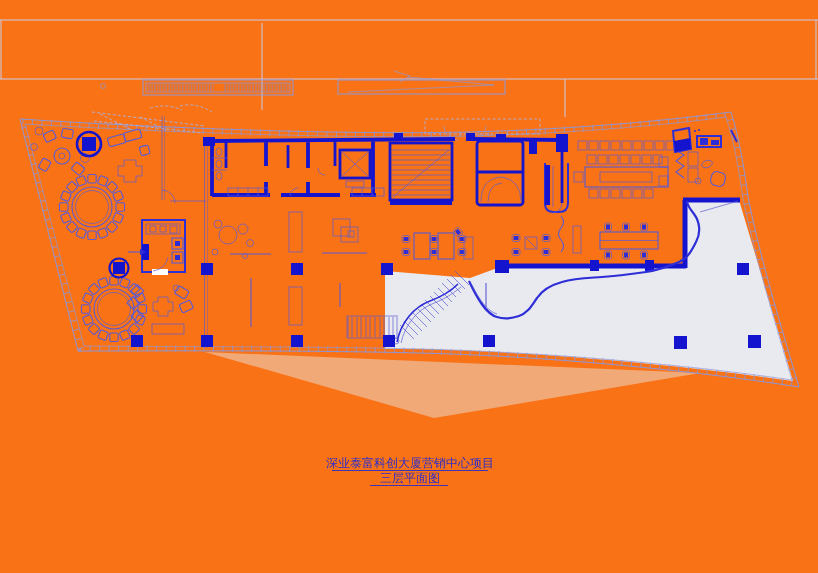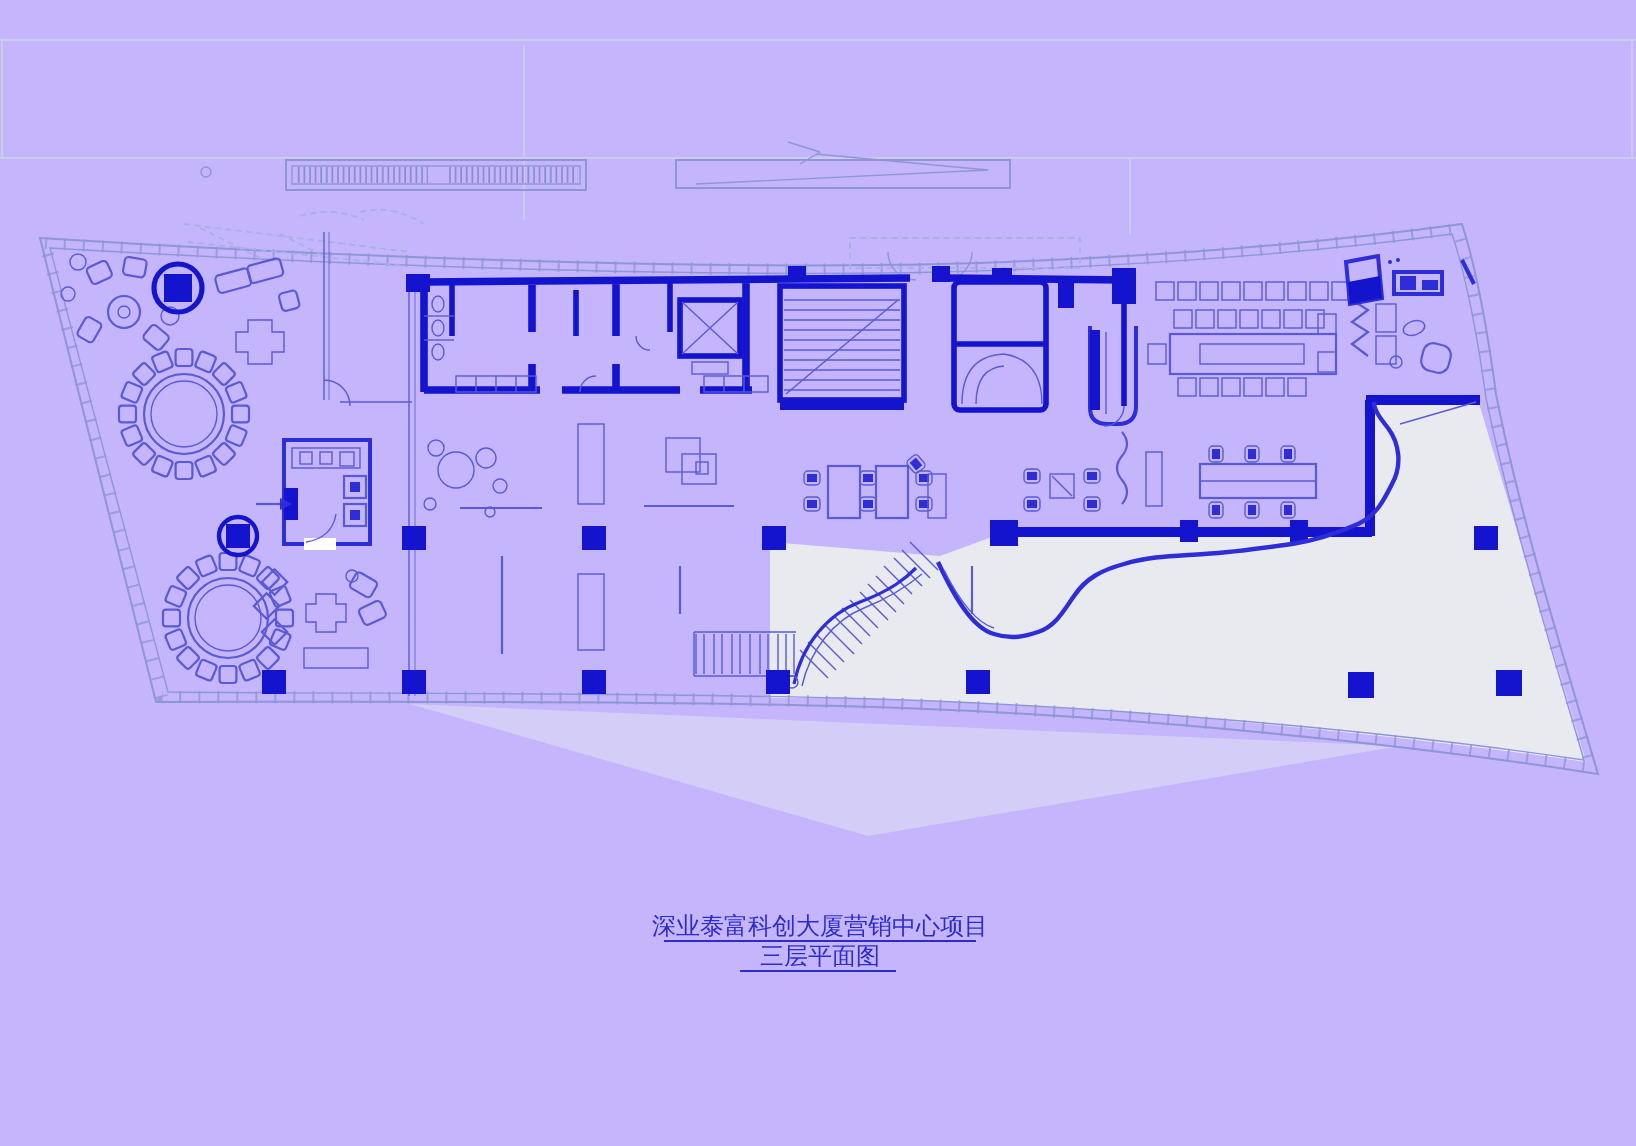--- a/index.html
+++ b/index.html
@@ -1,21 +1,21 @@
 <!DOCTYPE html>
 <html style="--wall: #1414cf; --wall-med: #2e2ed8; --line: #5a5ad6; --facade: #8f96d6; --faint: #c9cde8; --faint2: #aab0e0; --terrace-fill: #e9eaef; --shadow-fill: #f6f6fa; --caption-text: #2c2ccc;"><head>
 <meta charset="utf-8">
 <style>
   :root{
     --wall:#1414cf; --wall-med:#2e2ed8; --line:#5a5ad6; --facade:#8f96d6;
     --faint:#c9cde8; --faint2:#aab0e0; --terrace-fill:#e9eaef; --shadow-fill:#f6f6fa;
     --caption-text:#2c2ccc;
   }
   html,body{margin:0;padding:0;background:#fff;}
-  .stage{position:relative;width:818px;height:573px;background:#c4b5fd;overflow:hidden;
+  .stage{position:relative;width:818px;height:573px;background:#f97316;overflow:hidden;
          font-family:"DejaVu Sans",sans-serif;}
   svg{display:block}
   .w4{stroke:var(--wall);stroke-width:3.8;fill:none;stroke-linecap:butt}
   .w3{stroke:var(--wall);stroke-width:2.8;fill:none}
   .w2{stroke:var(--wall-med);stroke-width:2;fill:none}
   .w5{stroke:var(--wall);stroke-width:5;fill:none}
   .f{fill:var(--wall);stroke:none}
   .fm{fill:var(--wall-med);stroke:none}
   .t{stroke:var(--line);stroke-width:1.1;fill:none}
   .t0{stroke:var(--line);stroke-width:0.7;fill:none}

